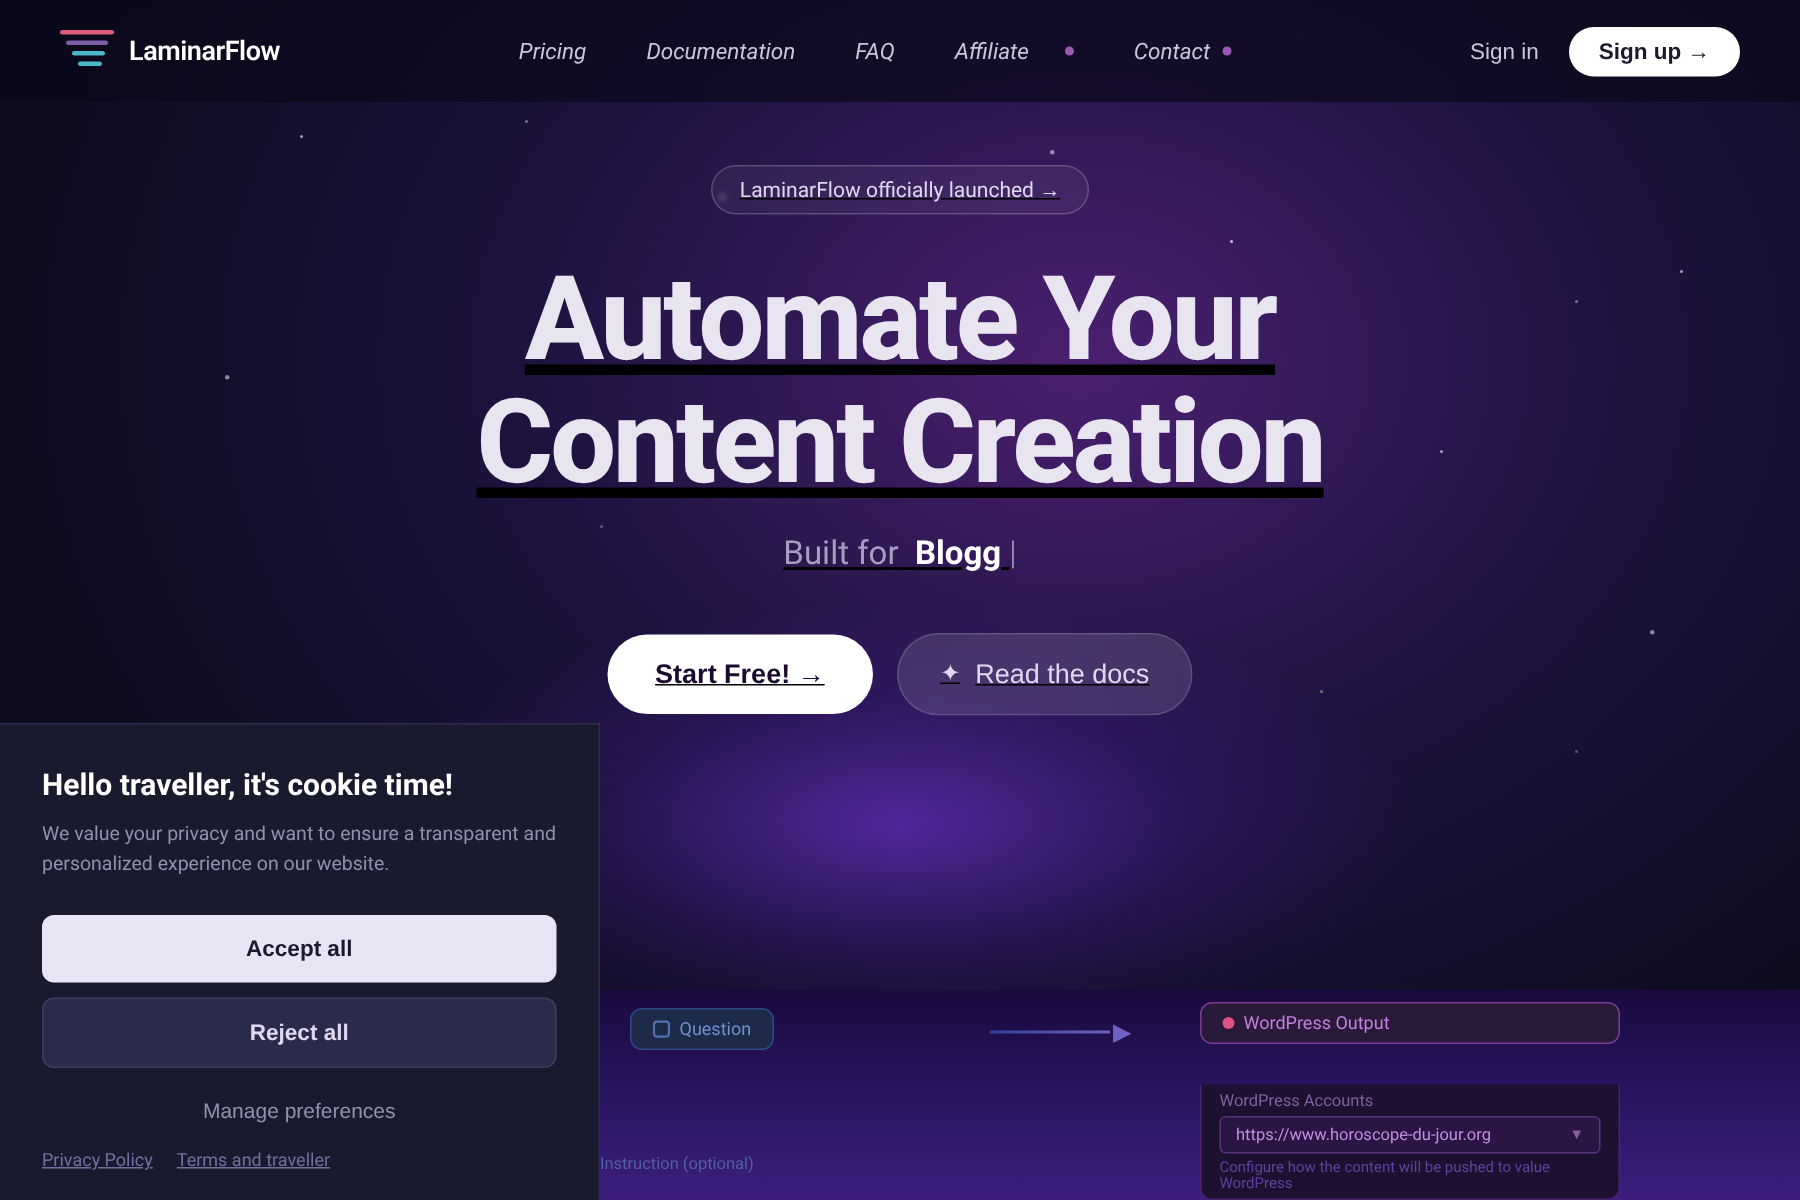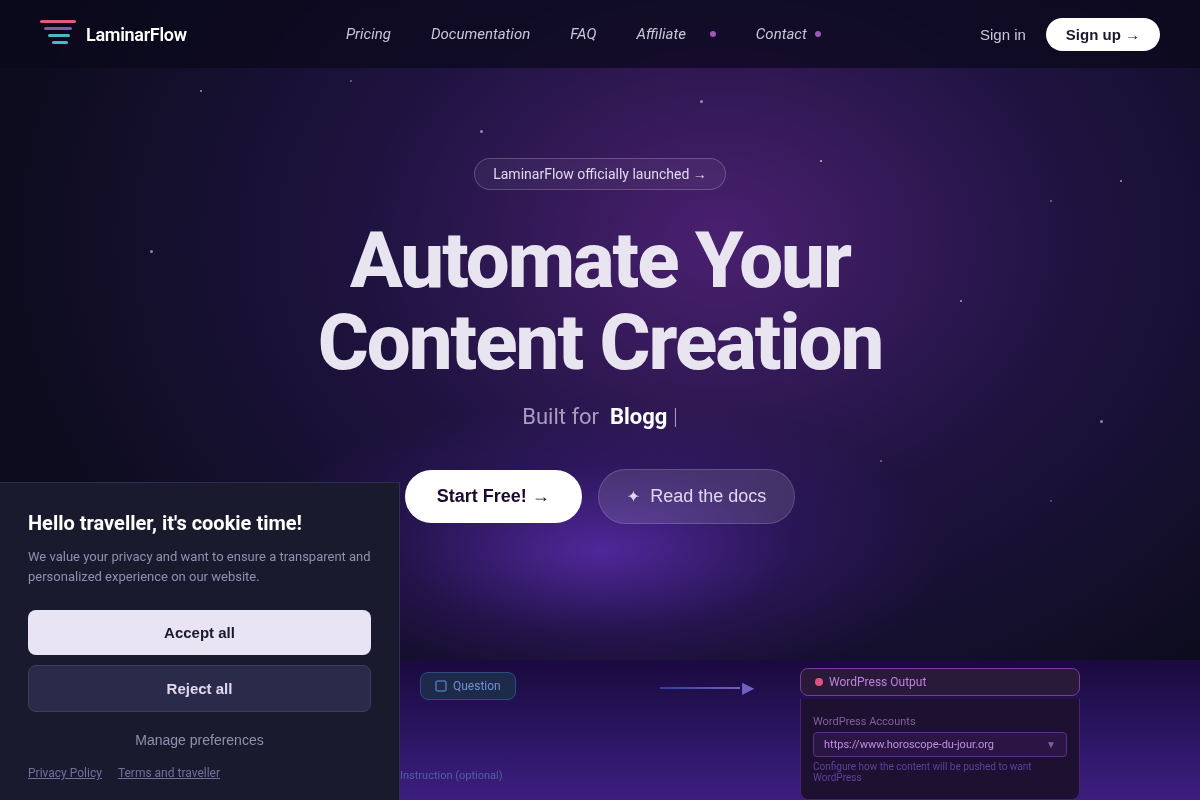--- a/index.html
+++ b/index.html
@@ -134,22 +134,23 @@
 
     
     .hero {
       position: absolute;
       top: 68px;
       left: 0; right: 0;
       height: calc(800px - 68px);
       display: flex;
       flex-direction: column;
       align-items: center;
-      padding-top: 90px;
+      padding-top: 42px;
       z-index: 5;
+      text-decoration: underline;
     }
     .announcement-badge {
       display: flex;
       align-items: center;
       gap: 8px;
       border: 1px solid rgba(255,255,255,0.2);
       border-radius: 20px;
       padding: 7px 18px;
       color: #e0d8f0;
       font-size: 14px;
@@ -314,21 +315,21 @@
     }
     .wp-accounts-section {
       position: absolute;
       bottom: 0;
       right: 120px;
       width: 280px;
       background: #1e1030;
       border: 1px solid #4a2070;
       border-top: none;
       border-radius: 0 0 8px 8px;
-      padding: 16px 12px;
+      padding: 4px 12px;
     }
     .wp-accounts-label {
       color: #8060a0;
       font-size: 11px;
       margin-bottom: 4px;
     }
     .wp-url-box {
       background: #2a1545;
       border: 1px solid #5a3080;
       border-radius: 4px;
@@ -524,21 +525,21 @@
     <span>WordPress Output</span>
   </div>
 
 
   <div class="wp-accounts-section">
     <div class="wp-accounts-label">WordPress Accounts</div>
     <div class="wp-url-box">
       <span>https://www.horoscope-du-jour.org</span>
       <span class="wp-url-arrow">▼</span>
     </div>
-    <div class="wp-desc">Configure how the content will be pushed to want WordPress</div>
+    <div class="wp-desc">Configure how the content will be pushed to value WordPress</div>
   </div>
 
   <div class="tuesday-label">tuesday</div>
 
   <div style="position:absolute;bottom:18px;left:400px;color:#5060a0;font-size:11px;">Instruction (optional)</div>
 </div>
 
 <div class="cookie-banner">
   <div class="cookie-title">Hello traveller, it's cookie time!</div>
   <div class="cookie-desc">We value your privacy and want to ensure a transparent and personalized experience on our website.</div>

